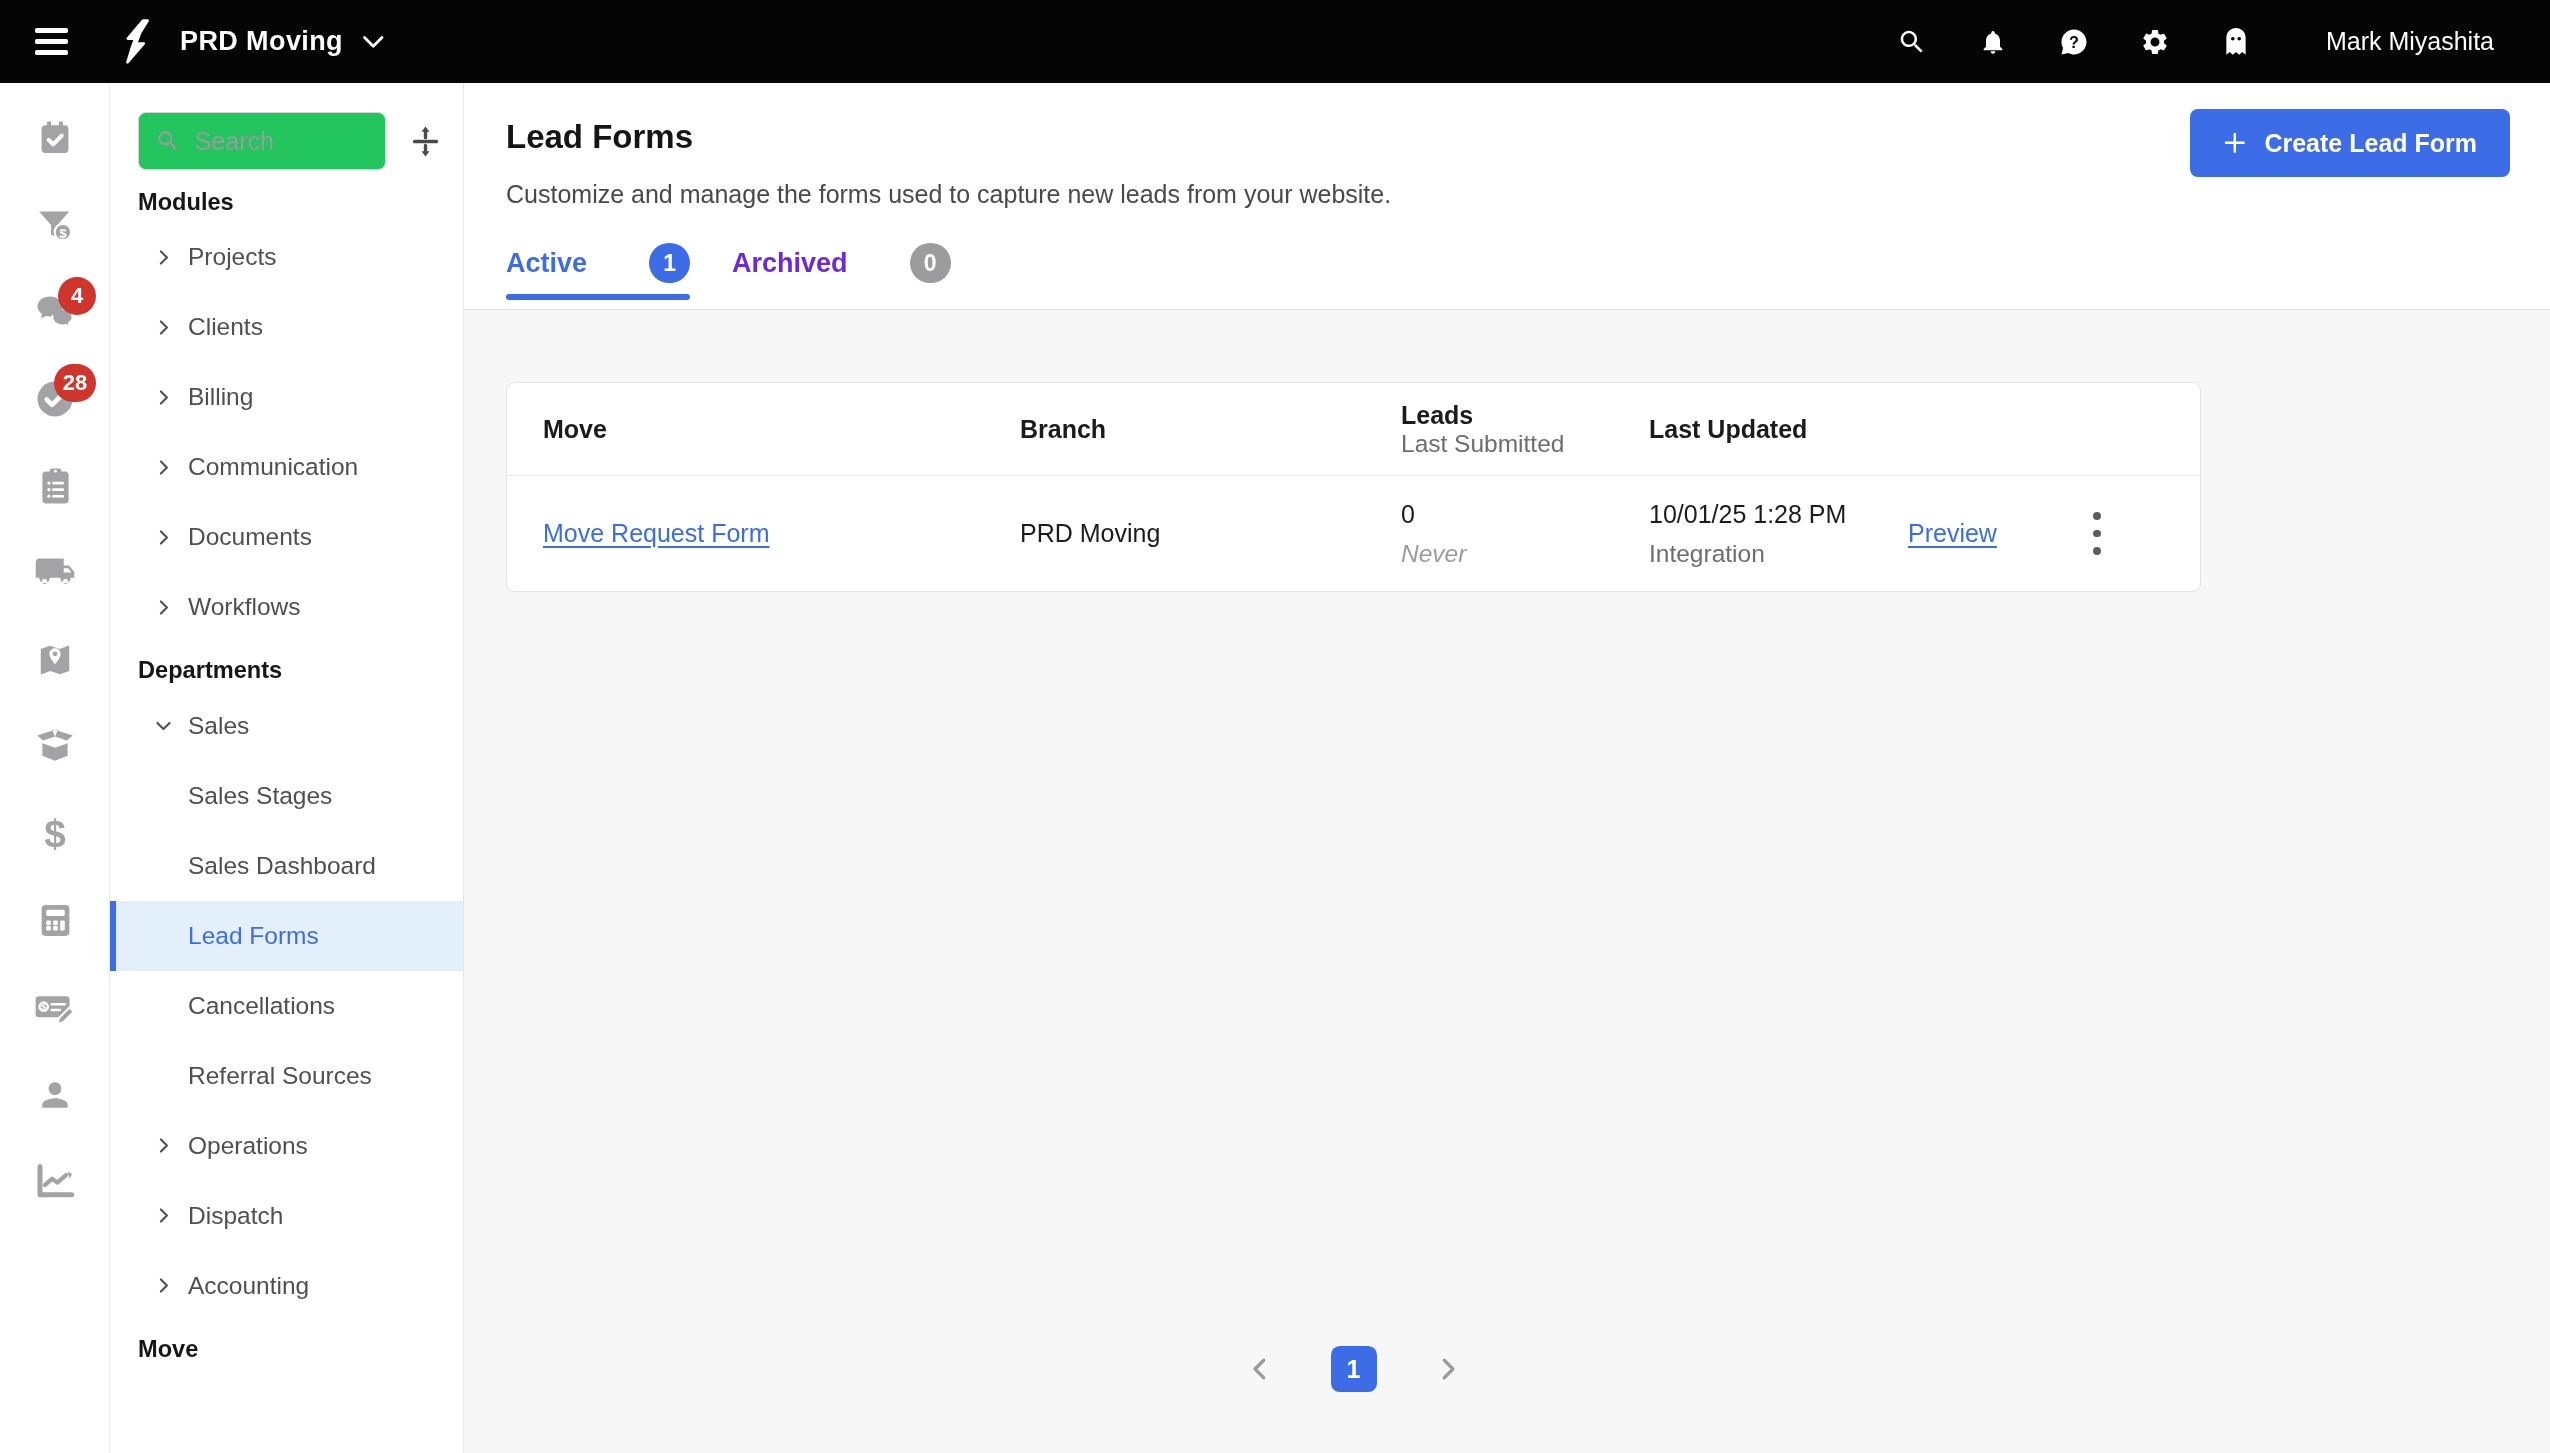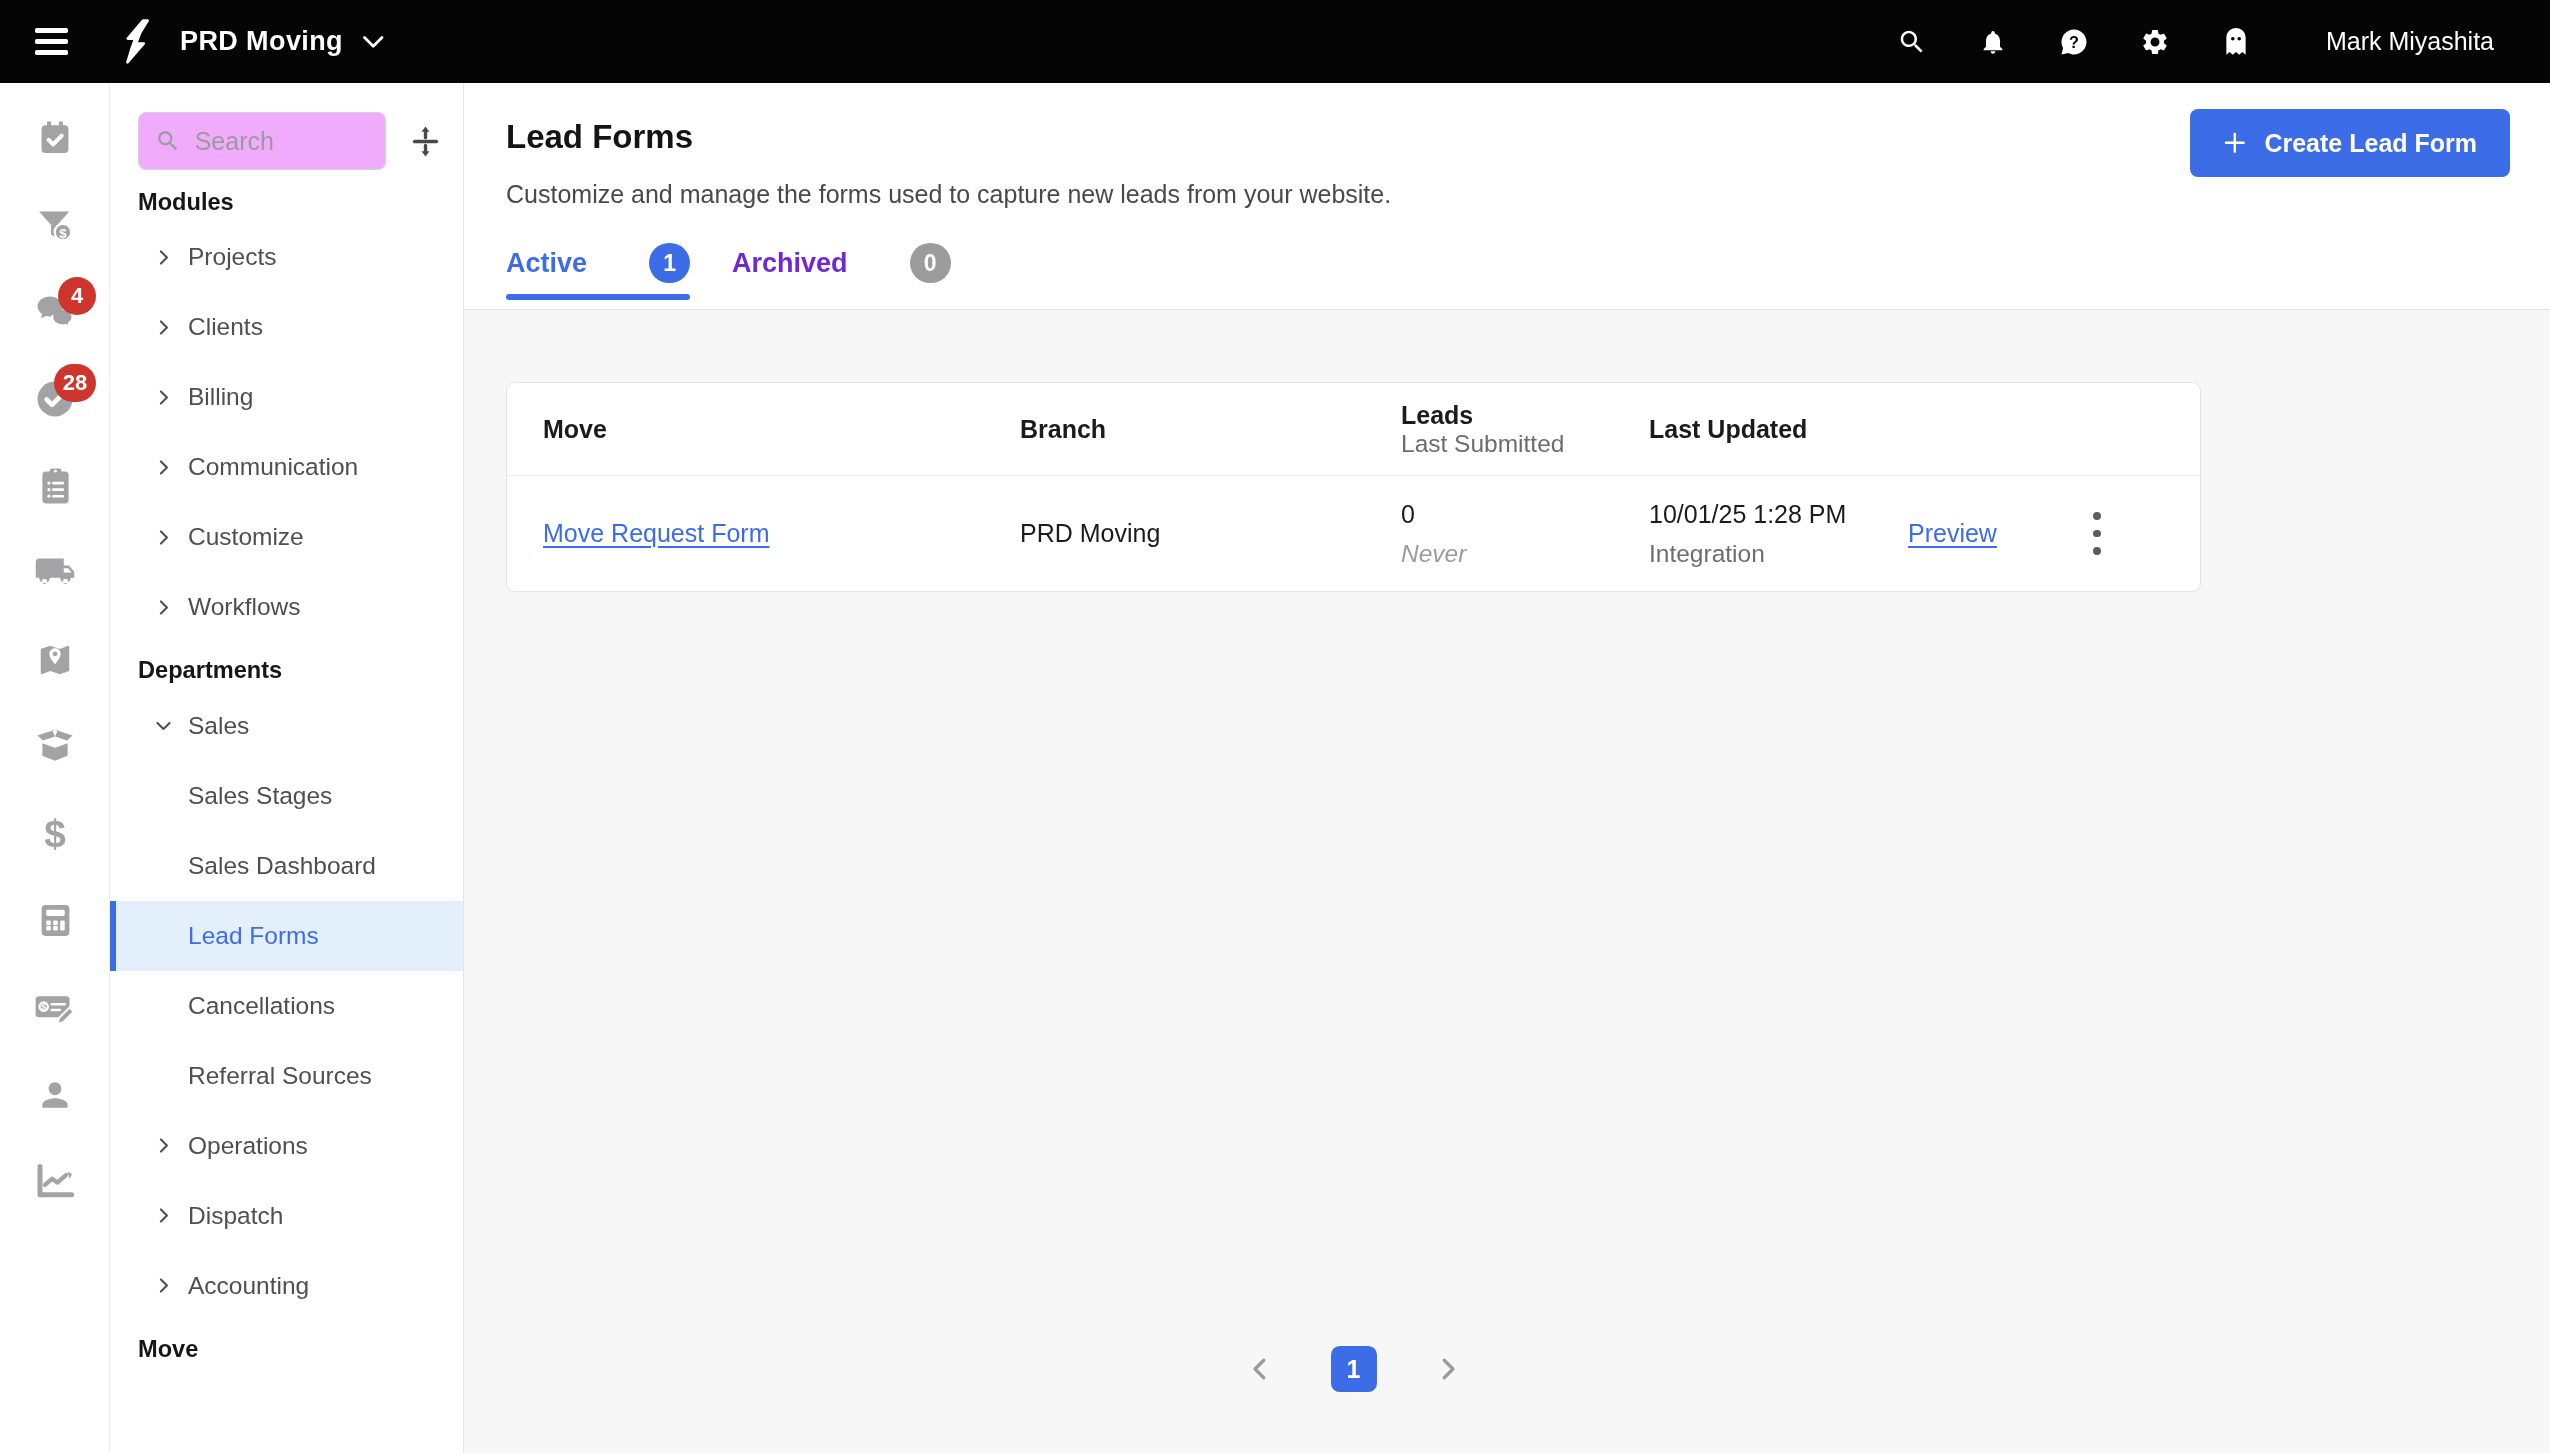--- a/index.html
+++ b/index.html
@@ -36,21 +36,21 @@
     display: flex; align-items: center; justify-content: center; padding: 0 8.7px;
   }
   
   .sidebar {
     position: absolute; top: 83px; left: 110px; width: 354px; bottom: 0;
     background: #fff; border-right: 0.9px solid #e4e4e6; z-index: 9; overflow: hidden;
   }
   .search-row { display: flex; align-items: center; margin: 29px 0 12.2px 28px; }
   .search-box {
     width: 248px; height: 58px; border: 1.7px solid #d4d4d6; border-radius: 7.9px;
-    display: flex; align-items: center; padding: 0 15.7px; background: #f0abfc;
+    display: flex; align-items: center; padding: 0 15.7px; background: #22c55e;
   }
   .search-box input {
     border: none; outline: none; font-size: 25px; margin-left: 14px; width: 166px;
     font-family: inherit; color: #333; background: transparent;
   }
   .search-box input::placeholder { color: #9b9b9d; }
   .unfold-btn { margin-left: 21px; cursor: pointer; display: flex; }
   .nav-header { padding-left: 28px; height: 40px; margin-top: 8.7px; display: flex; align-items: center;
     font-size: 23.6px; font-weight: bold; color: #161618; }
   .nav-item { height: 70px; display: flex; align-items: center; position: relative; cursor: pointer; }
@@ -320,21 +320,21 @@
         </svg>
       </span>
     <span class="nav-label">Communication</span>
   </div>
   <div class="nav-item">
     <span class="chev">
         <svg width="19" height="19" viewBox="0 0 22 22">
           <path d="M8 4l7 7-7 7" fill="none" stroke="#4f4f51" stroke-width="2.4" stroke-linecap="round" stroke-linejoin="round"></path>
         </svg>
       </span>
-    <span class="nav-label">Customize</span>
+    <span class="nav-label">Documents</span>
   </div>
   <div class="nav-item">
     <span class="chev">
         <svg width="19" height="19" viewBox="0 0 22 22">
           <path d="M8 4l7 7-7 7" fill="none" stroke="#4f4f51" stroke-width="2.4" stroke-linecap="round" stroke-linejoin="round"></path>
         </svg>
       </span>
     <span class="nav-label">Workflows</span>
   </div>
 

